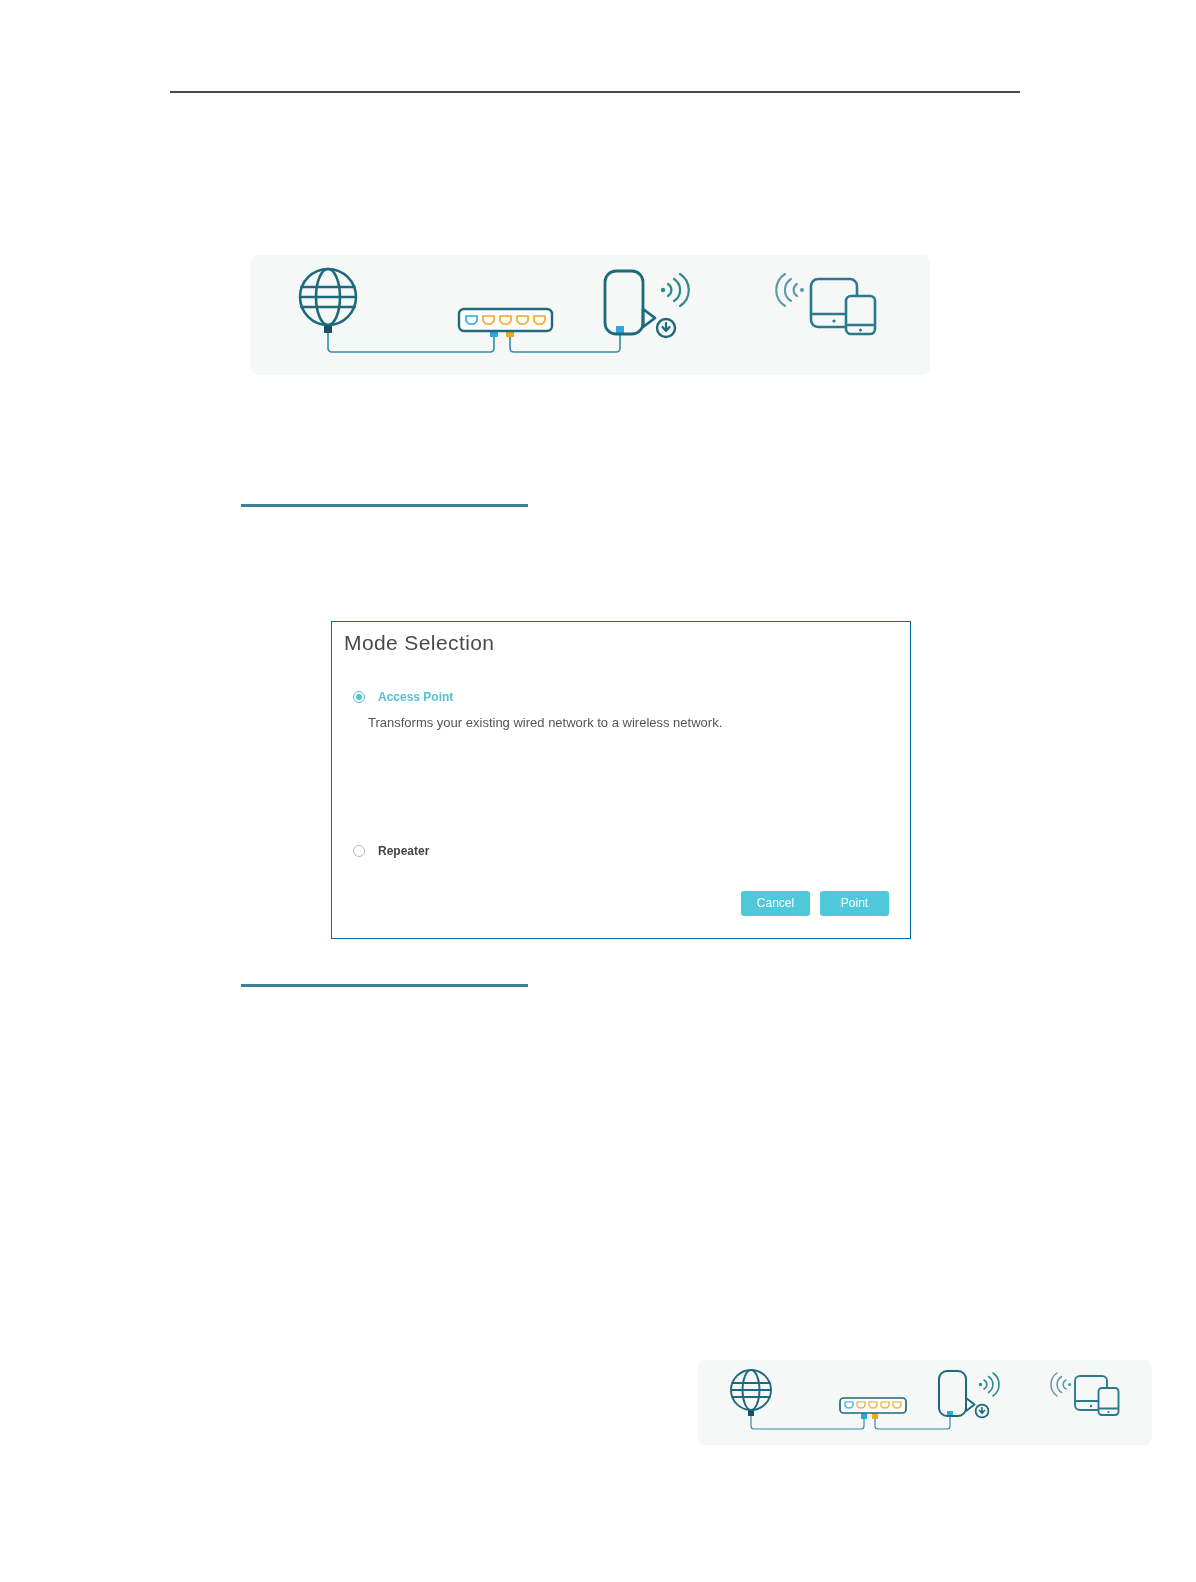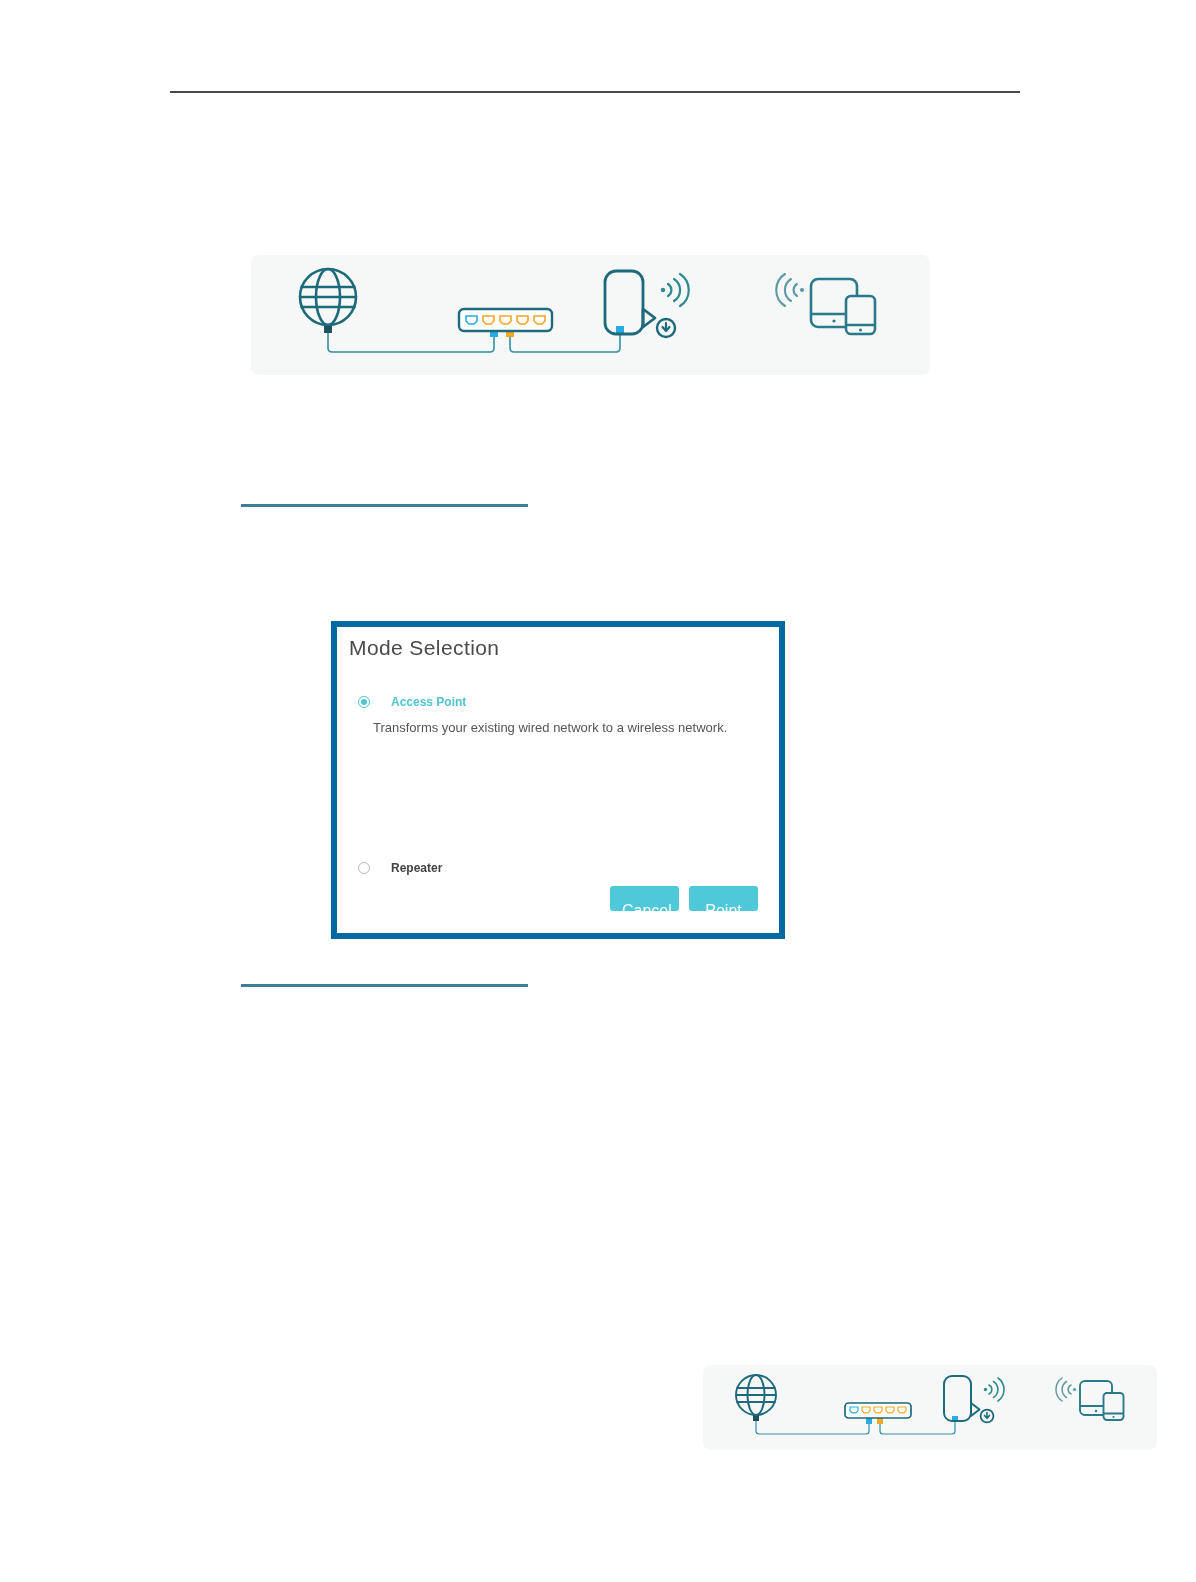--- a/index.html
+++ b/index.html
@@ -54,45 +54,45 @@
     width: 454px;
     height: 85px;
   }
   .diagram svg { display: block; width: 100%; height: 100%; }
 
   
   .card {
     position: absolute;
     left: 331px;
     top: 621px;
-    width: 454px;
+    width: 580px;
     height: 318px;
     background: #ffffff;
-    border: 6px solid #0369a1;
+    border: 1px solid #0369a1;
     box-sizing: border-box;
     text-decoration: underline;
   }
   .card-title {
     position: absolute;
     left: 12px;
     top: 9px;
     font-size: 21px;
     color: #4a4a4a;
     letter-spacing: 0.4px;
     font-weight: 400;
   }
 
   .option-row {
     position: absolute;
     display: flex;
     align-items: center;
-    gap: 21px;
+    gap: 13px;
   }
   .option-row.access-point { left: 21px; top: 68px; }
-  .option-row.repeater { left: 21px; top: 222px; margin-top: 12px; }
+  .option-row.repeater { left: 21px; top: 222px; }
 
   .radio {
     width: 12px;
     height: 12px;
     border-radius: 50%;
     box-sizing: border-box;
     flex: 0 0 auto;
     position: relative;
   }
   .radio.on {
@@ -139,24 +139,24 @@
     gap: 10px;
   }
   .btn {
     width: 69px;
     height: 25px;
     background: #4fc8da;
     color: #ffffff;
     border: none;
     border-radius: 3px;
     font-family: "Liberation Sans", sans-serif;
-    font-size: 16px;
+    font-size: 12px;
     line-height: 25px;
     text-align: center;
-    padding: 12px;
+    padding: 0;
     cursor: pointer;
   }
 </style>
 </head>
 <body>
 
 <div class="page-header-rule"></div>
 <div class="section-rule top"></div>
 <div class="section-rule bottom"></div>
 

